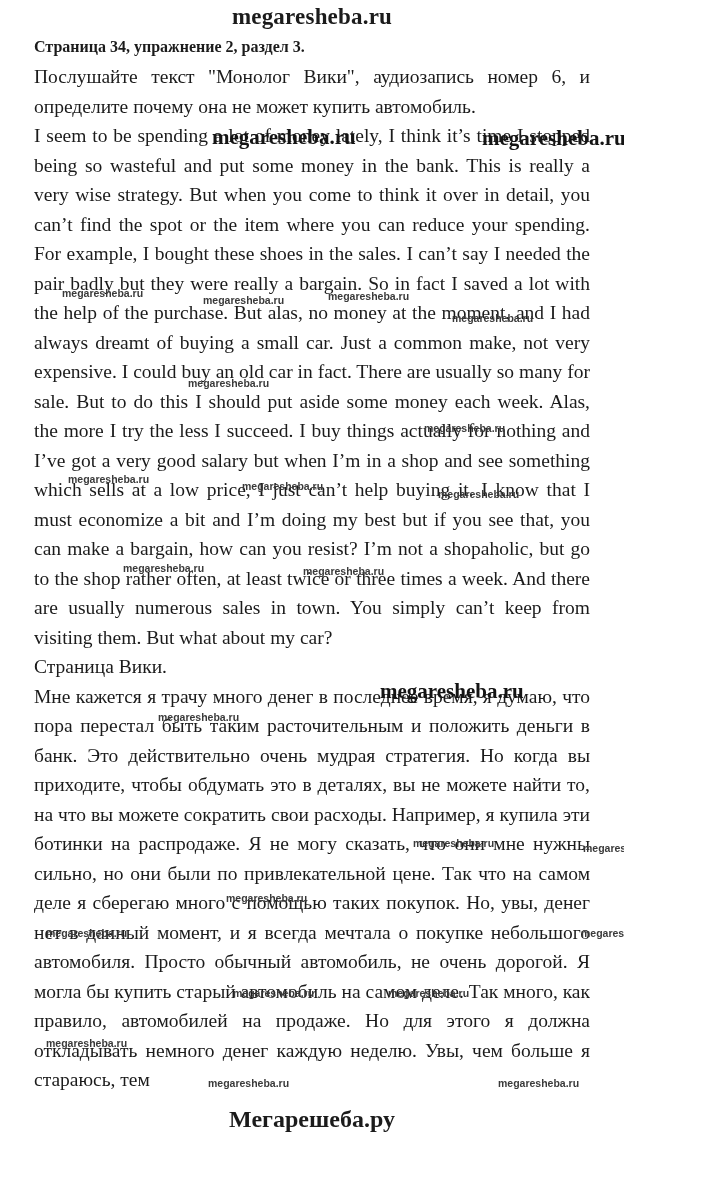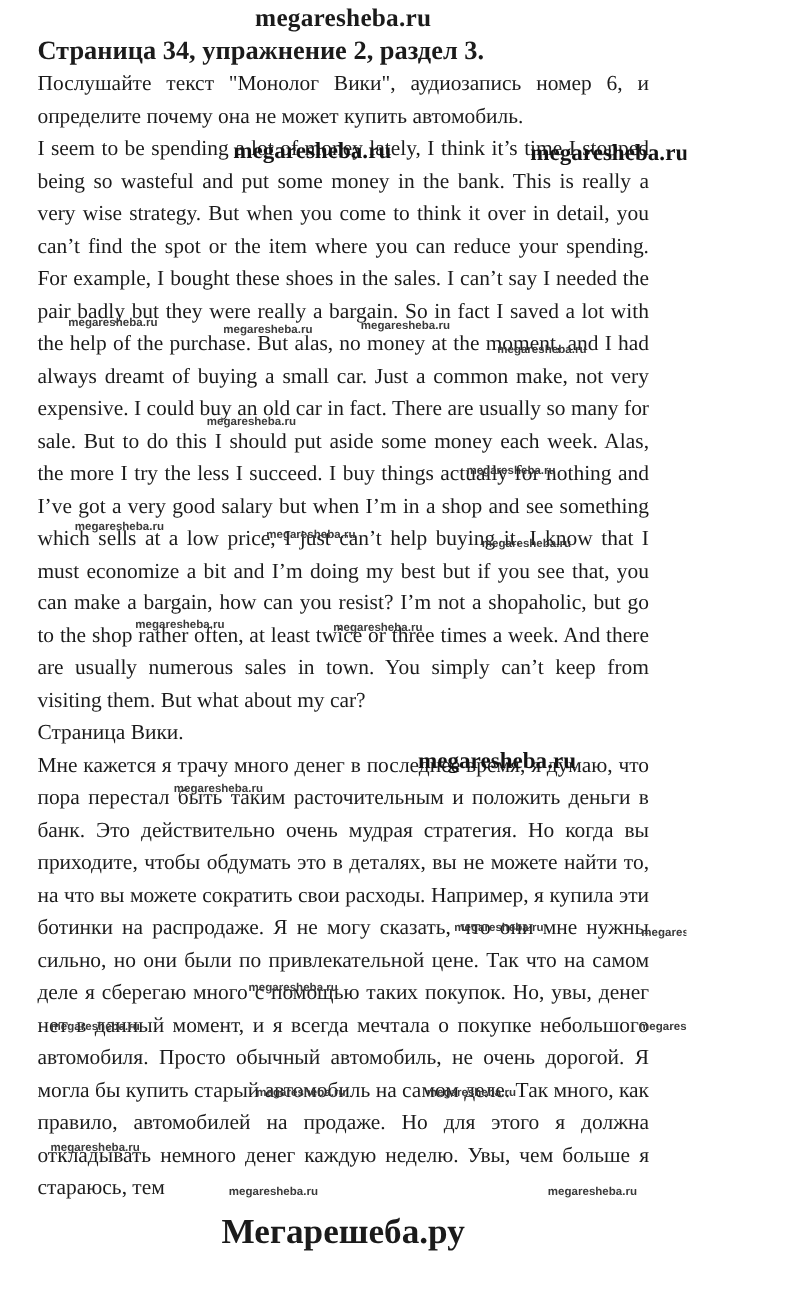--- a/index.html
+++ b/index.html
@@ -21,37 +21,37 @@
   }
   .site-header {
     text-align: center;
     font-weight: bold;
     font-size: 23px;
     line-height: 30px;
     letter-spacing: 0.2px;
   }
   .exercise-heading {
     font-weight: bold;
-    font-size: 24px;
+    font-size: 16px;
     line-height: 30px;
   }
   .para {
     font-size: 19.5px;
     line-height: 29.5px;
     font-weight: 400;
   }
   .justify { text-align: justify; }
   .inline-title {
     font-size: 19.5px;
     line-height: 29.5px;
   }
   .site-footer {
     text-align: center;
     font-weight: bold;
-    font-size: 32px;
+    font-size: 24px;
     line-height: 32px;
     margin-top: 8px;
   }
   .wm {
     position: absolute;
     white-space: nowrap;
     color: #2a2a2a;
     pointer-events: none;
   }
   .wm-sm {

